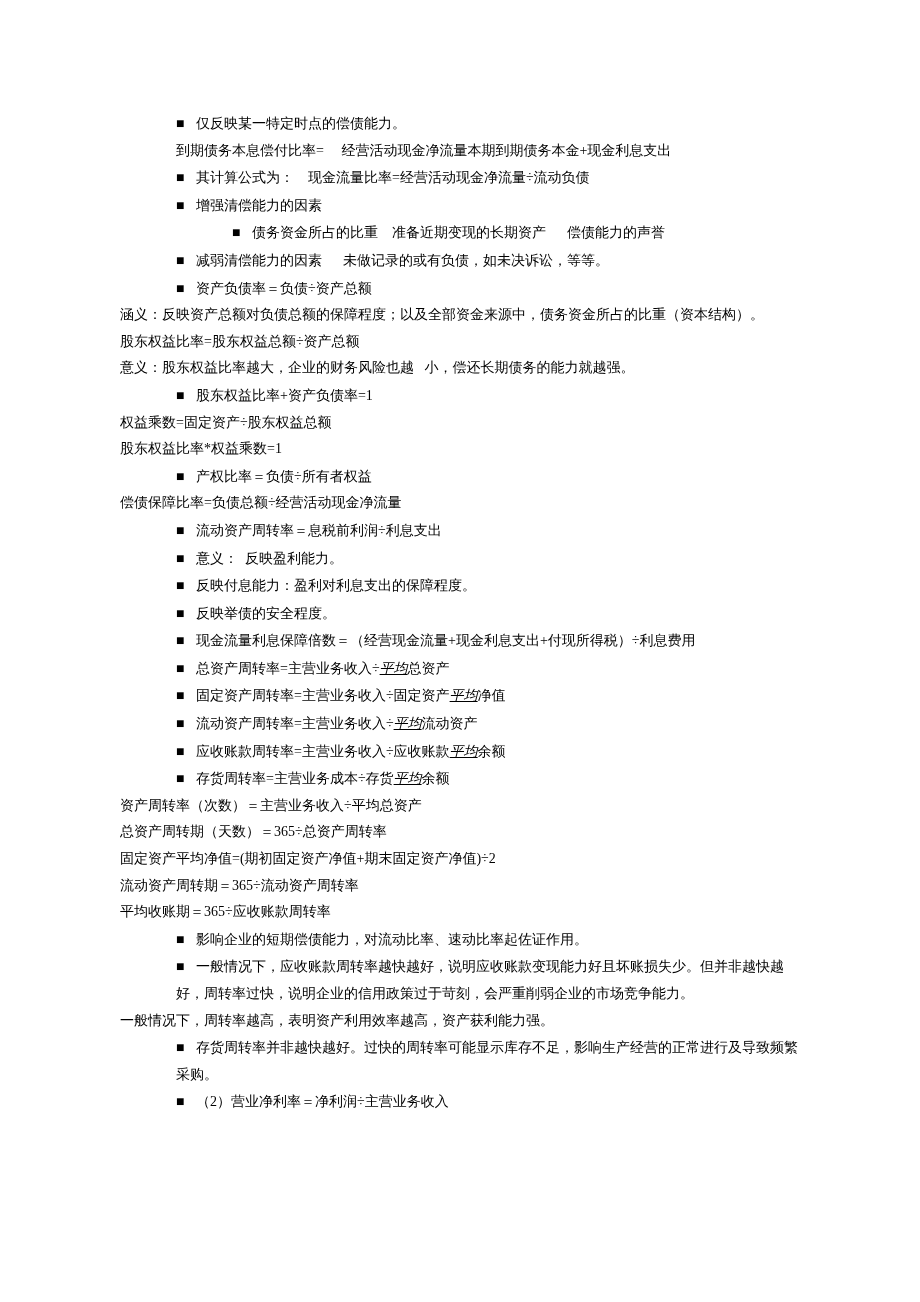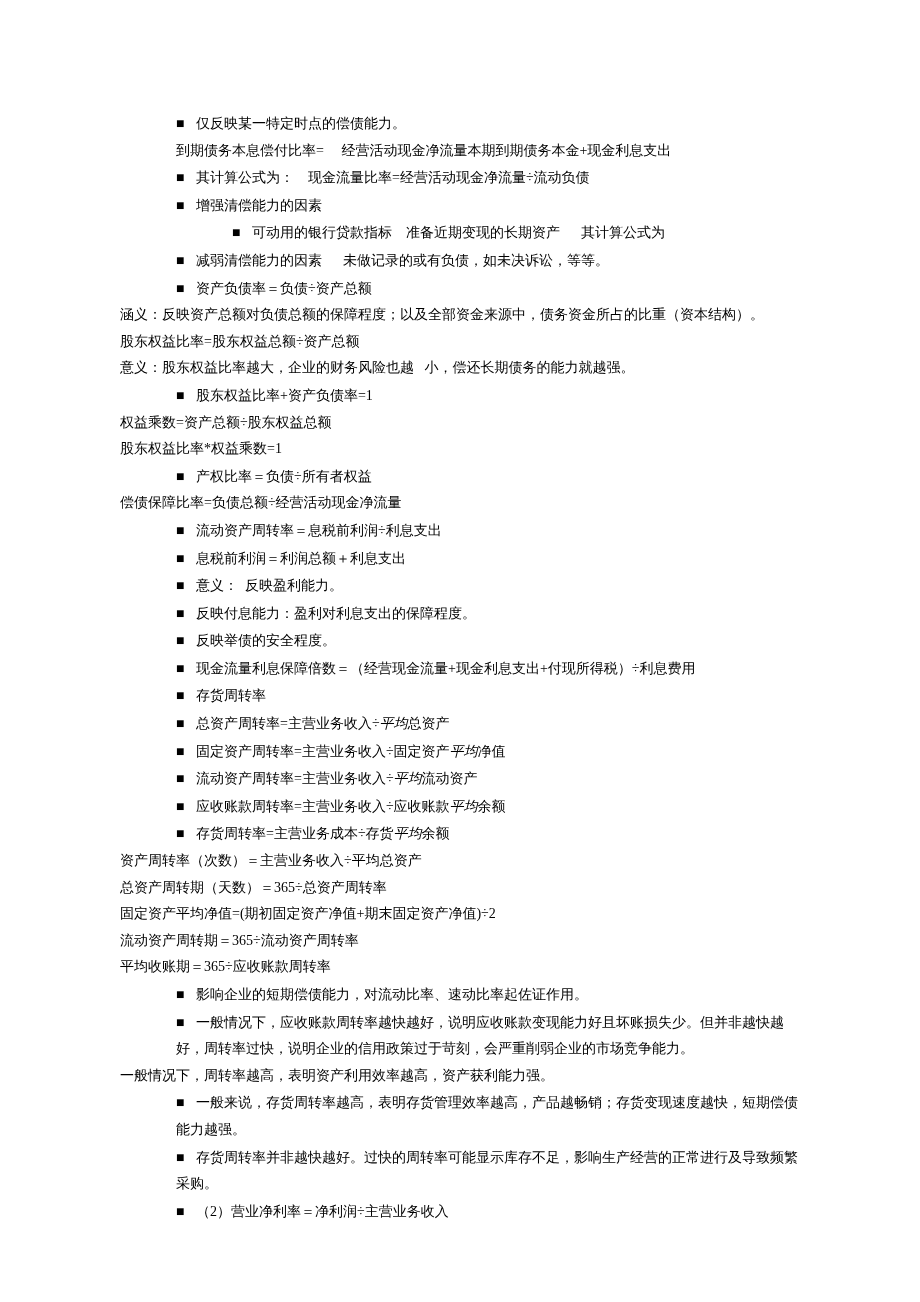--- a/index.html
+++ b/index.html
@@ -17,57 +17,54 @@
     box-sizing: border-box;
   }
   .line {
     margin: 0;
     white-space: pre-wrap;
   }
   .b1 { padding-left: 56px; }   
   .b2 { padding-left: 112px; }  
   .ind1 { padding-left: 56px; } 
   .sq { font-family: Arial, sans-serif; display:inline-block; width: 20px; }
-  .ul-it { font-style: italic; }
+  .ul-it { text-decoration: underline; font-style: italic; }
 </style>
 </head>
 <body>
 
 <div class="page" id="page">
     <p class="line b1"><span class="sq">■</span><span>仅反映某一特定时点的偿债能力。</span></p>
     <p class="line ind1"><span>到期债务本息偿付比率=     经营活动现金净流量本期到期债务本金+现金利息支出</span></p>
     <p class="line b1"><span class="sq">■</span><span>其计算公式为：    现金流量比率=经营活动现金净流量÷流动负债</span></p>
     <p class="line b1"><span class="sq">■</span><span>增强清偿能力的因素</span></p>
-    <p class="line b2"><span class="sq">■</span><span>可动用的银行贷款指标    准备近期变现的长期资产      其计算公式为</span></p>
+    <p class="line b2"><span class="sq">■</span><span>债务资金所占的比重    准备近期变现的长期资产      偿债能力的声誉</span></p>
     <p class="line b1"><span class="sq">■</span><span>减弱清偿能力的因素      未做记录的或有负债，如未决诉讼，等等。</span></p>
     <p class="line b1"><span class="sq">■</span><span>资产负债率＝负债÷资产总额</span></p>
     <p class="line "><span>涵义：反映资产总额对负债总额的保障程度；以及全部资金来源中，债务资金所占的比重（资本结构）。</span></p>
     <p class="line "><span>股东权益比率=股东权益总额÷资产总额</span></p>
     <p class="line "><span>意义：股东权益比率越大，企业的财务风险也越   小，偿还长期债务的能力就越强。</span></p>
     <p class="line b1"><span class="sq">■</span><span>股东权益比率+资产负债率=1</span></p>
-    <p class="line "><span>权益乘数=资产总额÷股东权益总额</span></p>
+    <p class="line "><span>权益乘数=固定资产÷股东权益总额</span></p>
     <p class="line "><span>股东权益比率*权益乘数=1</span></p>
     <p class="line b1"><span class="sq">■</span><span>产权比率＝负债÷所有者权益</span></p>
     <p class="line "><span>偿债保障比率=负债总额÷经营活动现金净流量</span></p>
     <p class="line b1"><span class="sq">■</span><span>流动资产周转率＝息税前利润÷利息支出</span></p>
-    <p class="line b1"><span class="sq">■</span><span>息税前利润＝利润总额＋利息支出</span></p>
     <p class="line b1"><span class="sq">■</span><span>意义：  反映盈利能力。</span></p>
     <p class="line b1"><span class="sq">■</span><span>反映付息能力：盈利对利息支出的保障程度。</span></p>
     <p class="line b1"><span class="sq">■</span><span>反映举债的安全程度。</span></p>
     <p class="line b1"><span class="sq">■</span><span>现金流量利息保障倍数＝（经营现金流量+现金利息支出+付现所得税）÷利息费用</span></p>
-    <p class="line b1"><span class="sq">■</span><span>存货周转率</span></p>
     <p class="line b1"><span class="sq">■</span><span>总资产周转率=主营业务收入÷</span><span class="ul-it">平均</span><span>总资产</span></p>
     <p class="line b1"><span class="sq">■</span><span>固定资产周转率=主营业务收入÷固定资产</span><span class="ul-it">平均</span><span>净值</span></p>
     <p class="line b1"><span class="sq">■</span><span>流动资产周转率=主营业务收入÷</span><span class="ul-it">平均</span><span>流动资产</span></p>
     <p class="line b1"><span class="sq">■</span><span>应收账款周转率=主营业务收入÷应收账款</span><span class="ul-it">平均</span><span>余额</span></p>
     <p class="line b1"><span class="sq">■</span><span>存货周转率=主营业务成本÷存货</span><span class="ul-it">平均</span><span>余额</span></p>
     <p class="line "><span>资产周转率（次数）＝主营业务收入÷平均总资产</span></p>
     <p class="line "><span>总资产周转期（天数）＝365÷总资产周转率</span></p>
     <p class="line "><span>固定资产平均净值=(期初固定资产净值+期末固定资产净值)÷2</span></p>
     <p class="line "><span>流动资产周转期＝365÷流动资产周转率</span></p>
     <p class="line "><span>平均收账期＝365÷应收账款周转率</span></p>
     <p class="line b1"><span class="sq">■</span><span>影响企业的短期偿债能力，对流动比率、速动比率起佐证作用。</span></p>
     <p class="line b1"><span class="sq">■</span><span>一般情况下，应收账款周转率越快越好，说明应收账款变现能力好且坏账损失少。但并非越快越好，周转率过快，说明企业的信用政策过于苛刻，会严重削弱企业的市场竞争能力。</span></p>
     <p class="line "><span>一般情况下，周转率越高，表明资产利用效率越高，资产获利能力强。</span></p>
-    <p class="line b1"><span class="sq">■</span><span>一般来说，存货周转率越高，表明存货管理效率越高，产品越畅销；存货变现速度越快，短期偿债能力越强。</span></p>
     <p class="line b1"><span class="sq">■</span><span>存货周转率并非越快越好。过快的周转率可能显示库存不足，影响生产经营的正常进行及导致频繁采购。</span></p>
     <p class="line b1"><span class="sq">■</span><span>（2）营业净利率＝净利润÷主营业务收入</span></p>
   </div>
 
 </body></html>

